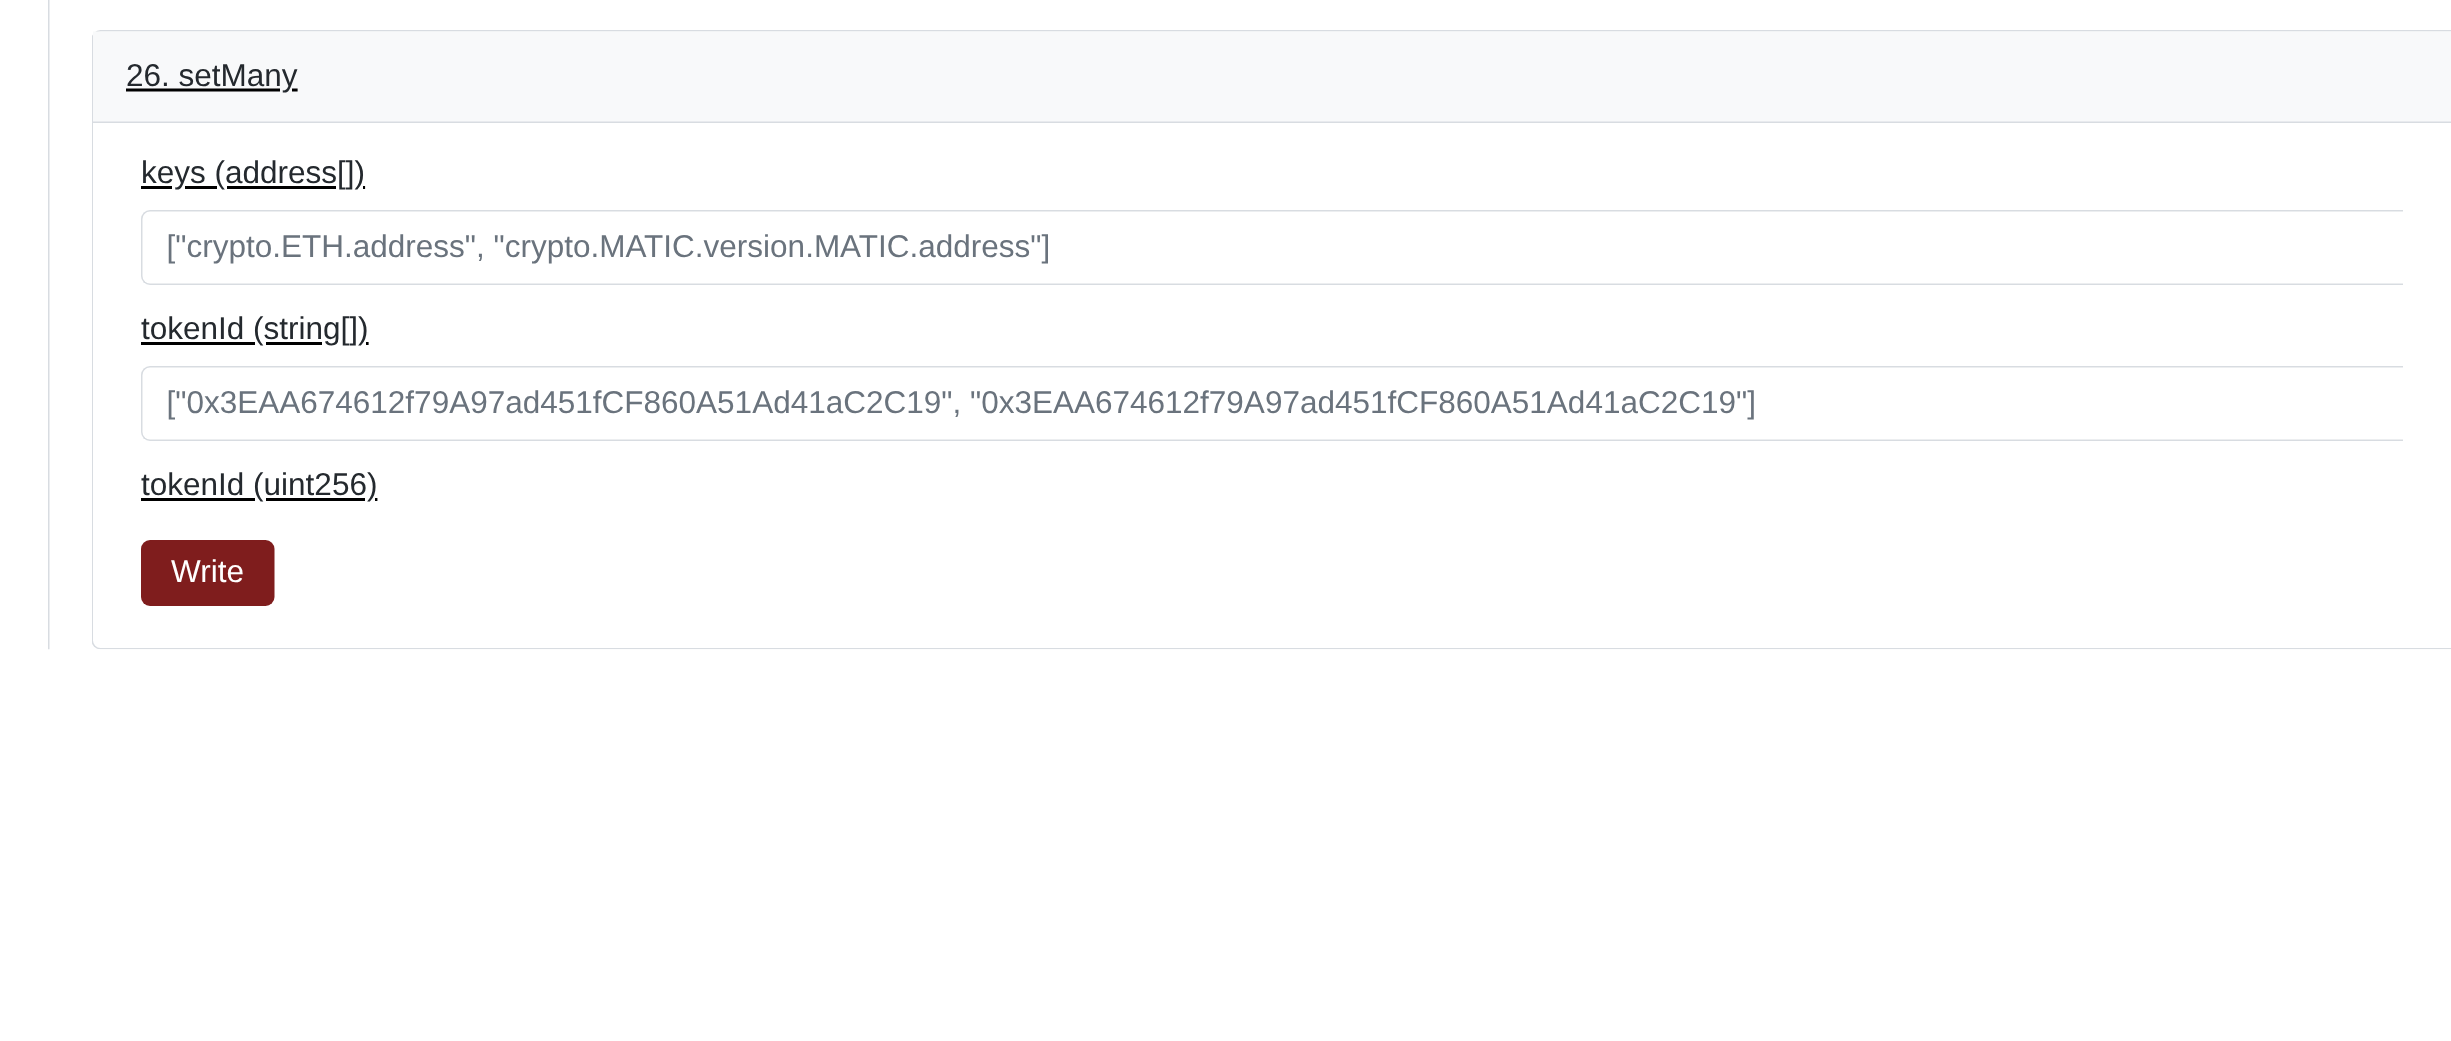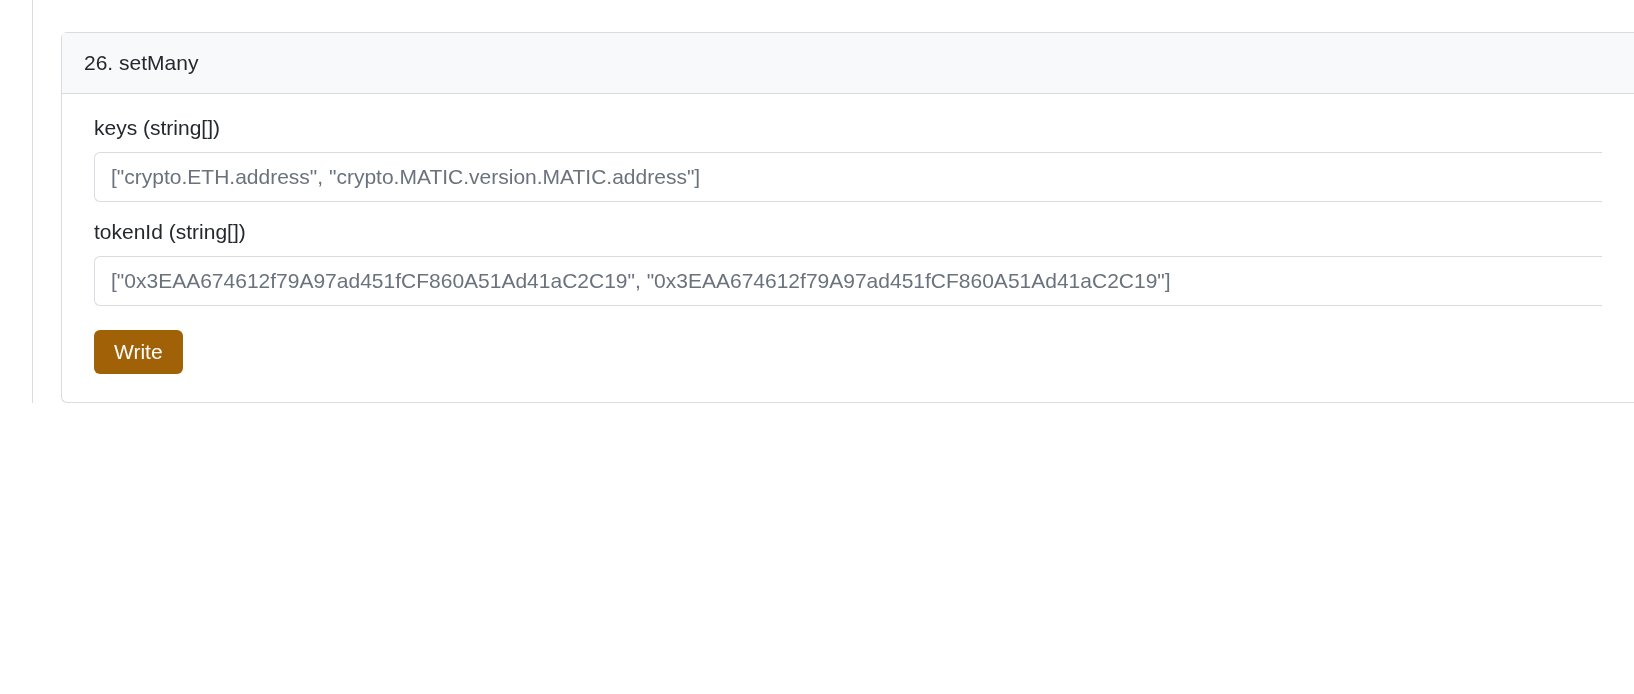--- a/index.html
+++ b/index.html
@@ -9,21 +9,22 @@
     }
     body {
       font-family: -apple-system, BlinkMacSystemFont, "Segoe UI", Helvetica, Arial, sans-serif;
       background: #ffffff;
       padding: 0;
       width: 1634px;
     }
     .outer-border {
       border-left: 1px solid #d8dce1;
       margin-left: 32px;
-      padding-top: 32px;
+      padding-top: 20px;
+      text-decoration: underline;
     }
     .panel {
       margin-left: 28px;
       border: 1px solid #d8dce1;
       border-right: none;
       border-radius: 6px 0 0 6px;
       overflow: visible;
     }
     .panel-header {
       background: #f8f9fa;
@@ -68,45 +69,46 @@
       border-radius: 6px 0 0 6px;
       background: #ffffff;
       font-family: inherit;
     }
     .write-button {
       margin-left: 32px;
       margin-top: 6px;
       padding: 10px 20px;
       font-size: 21px;
       color: #ffffff;
-      background: #a16207;
+      background: #7f1d1d;
       border: none;
       border-radius: 6px;
       cursor: pointer;
     }
   </style>
 </head>
 <body>
 
 <div class="outer-border">
   <div class="panel">
     <div class="panel-header">26. setMany</div>
     <div class="panel-body">
 
       <div class="field-group">
-        <label class="field-label">keys (string[])</label>
+        <label class="field-label">keys (address[])</label>
         <input type="text" class="field-input" value="[&quot;crypto.ETH.address&quot;, &quot;crypto.MATIC.version.MATIC.address&quot;]" style="">
       </div>
 
       <div class="field-group">
         <label class="field-label">tokenId (string[])</label>
         <input type="text" class="field-input" value="[&quot;0x3EAA674612f79A97ad451fCF860A51Ad41aC2C19&quot;, &quot;0x3EAA674612f79A97ad451fCF860A51Ad41aC2C19&quot;]" style="">
       </div>
 
       <div class="field-group">
+        <label class="field-label">tokenId (uint256)</label>
       </div>
 
       <button class="write-button">Write</button>
 
       <div class="highlight-box"></div>
     </div>
   </div>
 </div>
 
 </body></html>

